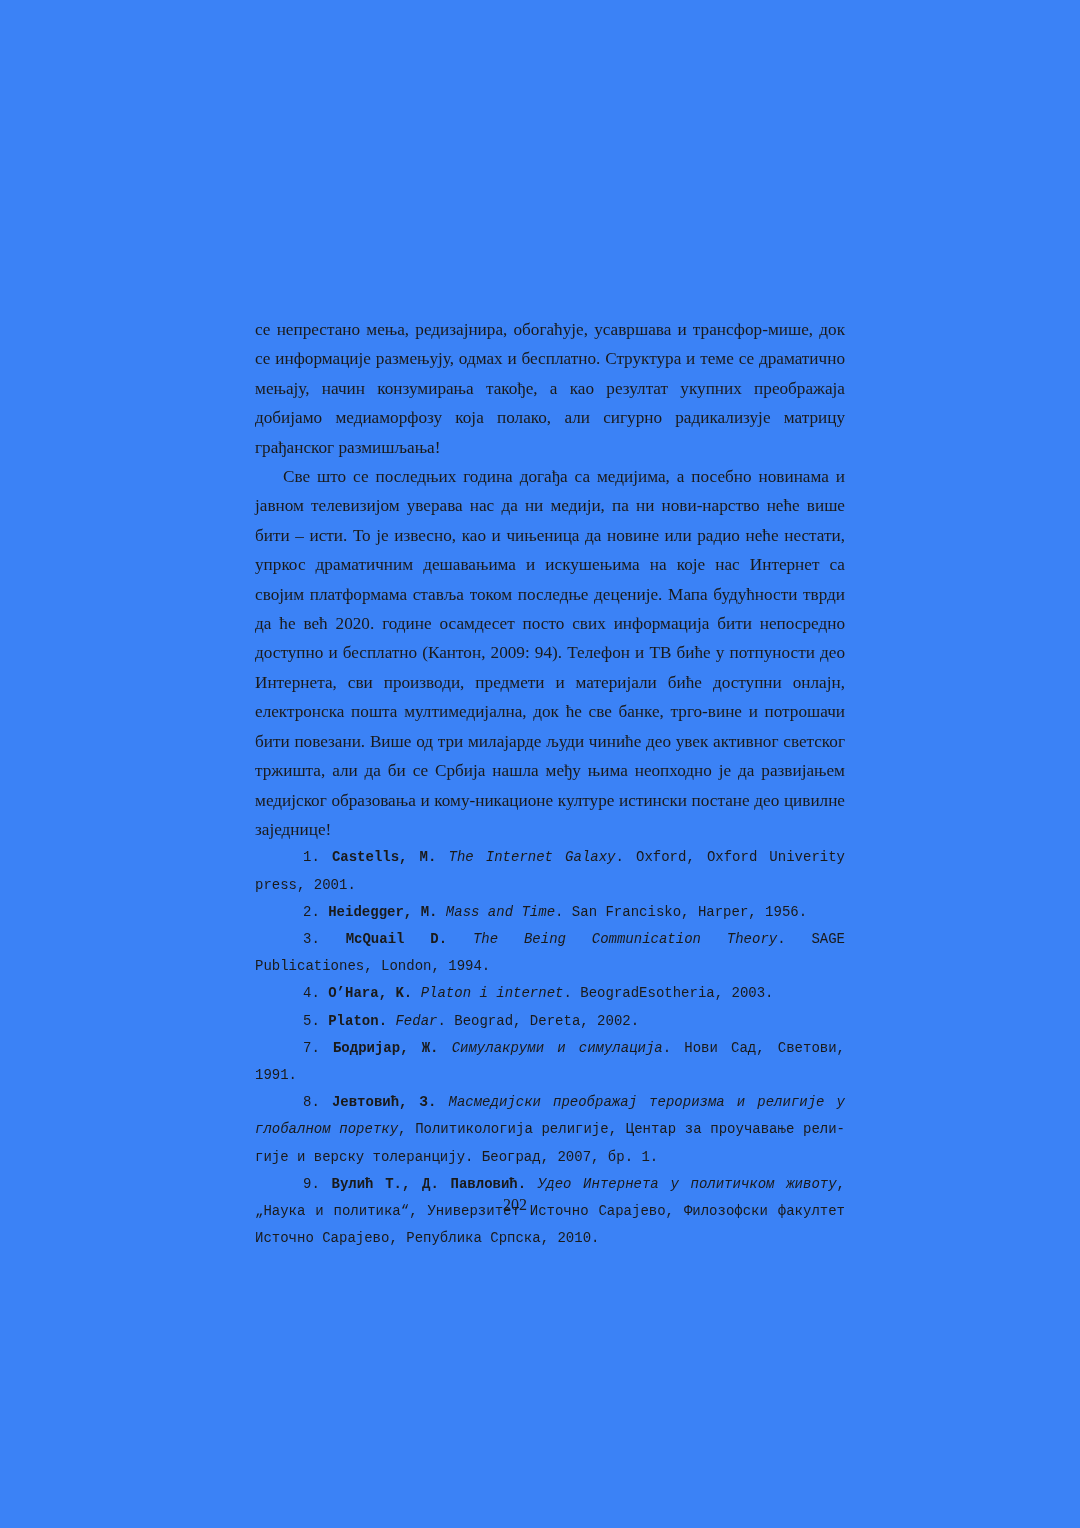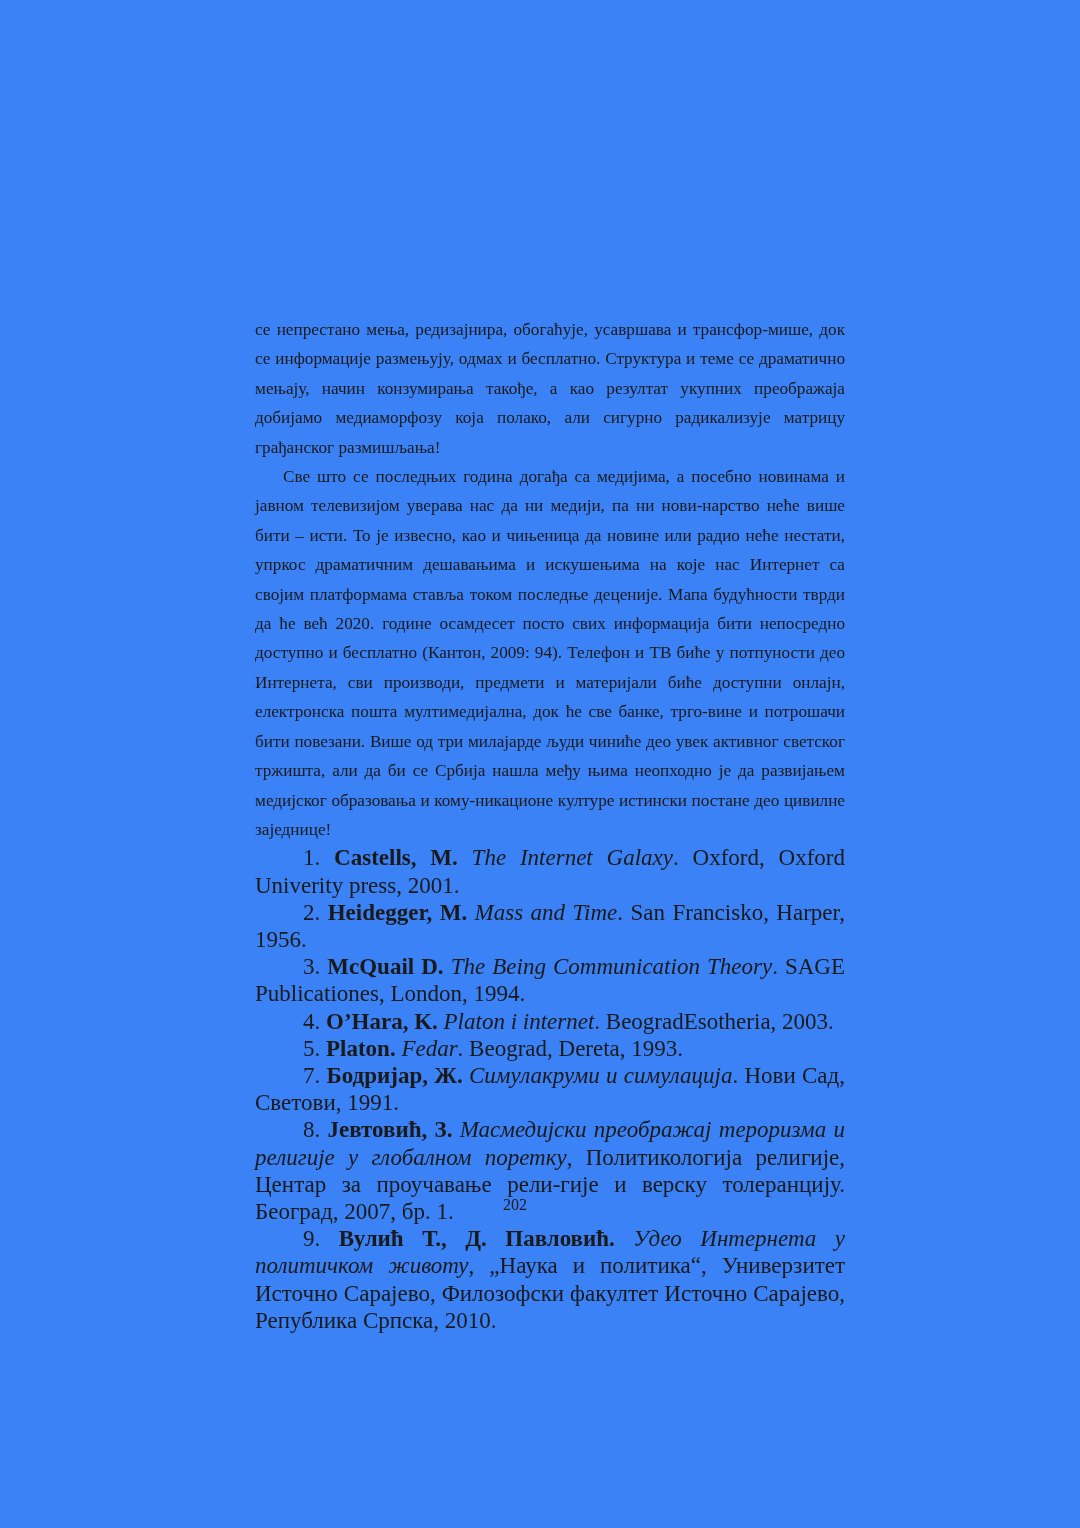--- a/index.html
+++ b/index.html
@@ -44,24 +44,25 @@
     margin: 0;
     padding-top: 47px;
     padding-bottom: 16px;
     text-align: center;
     font-size: 15.6px;
     font-weight: bold;
     letter-spacing: 0.3px;
   }
   p.ref {
     margin: 0;
-    font-size: 23px;
+    font-size: 14px;
     line-height: 27.2px;
     text-align: justify;
     text-indent: 48px;
+    font-family: Liberation Mono, monospace;
   }
   .ref b { font-weight: bold; }
   .ref i { font-style: italic; }
   .page-number {
     position: absolute;
     top: 1196px;
     left: 0;
     width: 1030px;
     text-align: center;
     font-size: 16px;
@@ -97,21 +98,21 @@
 
     <p class="ref">
       <span>4.</span>
       <b>O’Hara, K.</b>
       <i>Platon i internet</i><span>. BeogradEsotheria, 2003.</span>
     </p>
 
     <p class="ref">
       <span>5.</span>
       <b>Platon.</b>
-      <i>Fedar</i><span>.  Beograd, Dereta, 1993.</span>
+      <i>Fedar</i><span>.  Beograd, Dereta, 2002.</span>
     </p>
 
 
     <p class="ref">
       <span>7.</span>
       <b>Бодријар, Ж.</b>
       <i>Симулакруми и симулација</i><span>. Нови Сад, Светови, 1991.</span>
     </p>
 
     <p class="ref">

